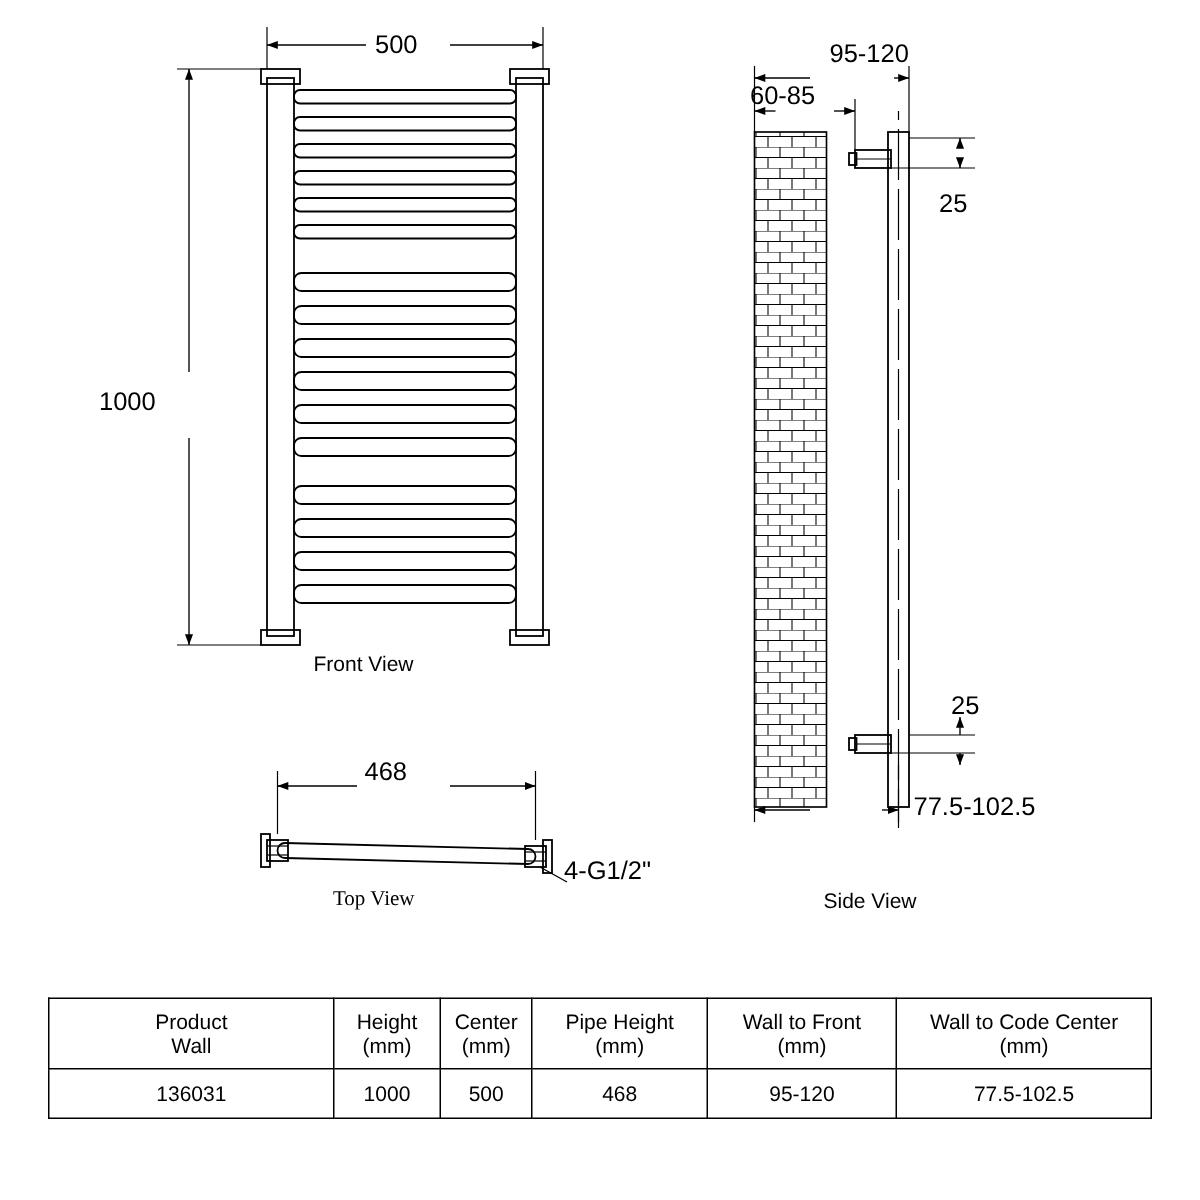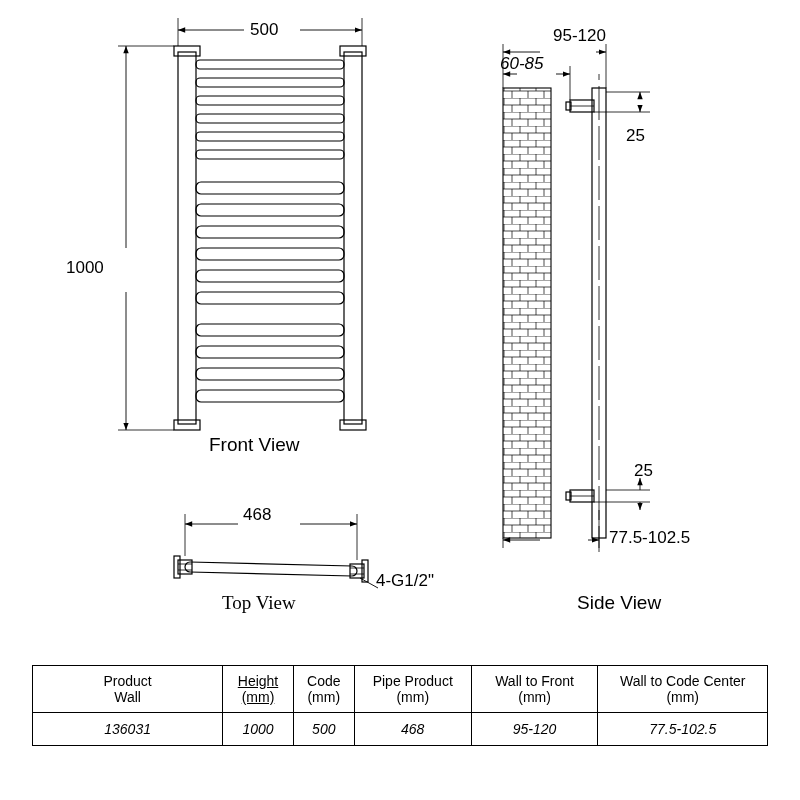--- a/index.html
+++ b/index.html
@@ -28,21 +28,21 @@
   }
   .lbl {
     position: absolute;
     font-size: 17px;
     color: #000;
     white-space: nowrap;
     line-height: 1.1;
   }
   .viewname {
     position: absolute;
-    font-size: 19px;
+    font-size: 14px;
     white-space: nowrap;
   }
   
   .spec-table {
     position: absolute;
     left: 32px;
     top: 665px;
     width: 736px;
     border-collapse: collapse;
     font-size: 14px;
@@ -53,24 +53,23 @@
     padding: 3px 2px;
     font-weight: normal;
     vertical-align: middle;
     line-height: 1.15;
   }
   .spec-table thead td {
     height: 40px;
   }
   .spec-table tbody td {
     height: 26px;
-    font-style: italic;
   }
   .c0 { width: 198px; }
-  .c1 { width: 68px; text-decoration: underline; }
+  .c1 { width: 68px; }
   .c2 { width: 58px; }
   .c3 { width: 118px; }
   .c4 { width: 130px; }
   .c5 { width: 176px; }
 </style>
 </head>
 <body>
 
 <div class="stage">
 
@@ -203,46 +202,46 @@
     </g>
   </svg>
 
   <div class="lbl" style="left:250px; top:21px;">500</div>
   <div class="lbl" style="left:66px; top:259px;">1000</div>
 
   <div class="lbl" style="left:243px; top:506px;">468</div>
   <div class="lbl" style="left:376px; top:572px;">4-G1/2"</div>
 
   <div class="lbl" style="left:553px; top:27px;">95-120</div>
-  <div class="lbl" style="left:500px; top:55px;font-style:italic;">60-85</div>
+  <div class="lbl" style="left:500px; top:55px;">60-85</div>
   <div class="lbl" style="left:626px; top:127px;">25</div>
   <div class="lbl" style="left:634px; top:462px;">25</div>
   <div class="lbl" style="left:609px; top:529px;">77.5-102.5</div>
 
   <div class="viewname" style="left:209px; top:434px;">Front View</div>
   <div class="viewname" style="left:222px; top:592px;font-family:Liberation Serif, serif;">Top View</div>
-  <div class="viewname" style="left:549px; top:592px;margin-left:28px;">Side View</div>
+  <div class="viewname" style="left:549px; top:592px;">Side View</div>
 
   <table class="spec-table">
     <thead>
       <tr>
         <td class="c0">
           <div>Product</div>
           <div>Wall</div>
         </td>
         <td class="c1">
           <div>Height</div>
           <div>(mm)</div>
         </td>
         <td class="c2">
-          <div>Code</div>
+          <div>Center</div>
           <div>(mm)</div>
         </td>
         <td class="c3">
-          <div>Pipe Product</div>
+          <div>Pipe Height</div>
           <div>(mm)</div>
         </td>
         <td class="c4">
           <div>Wall to Front</div>
           <div>(mm)</div>
         </td>
         <td class="c5">
           <div>Wall to Code Center</div>
           <div>(mm)</div>
         </td>

